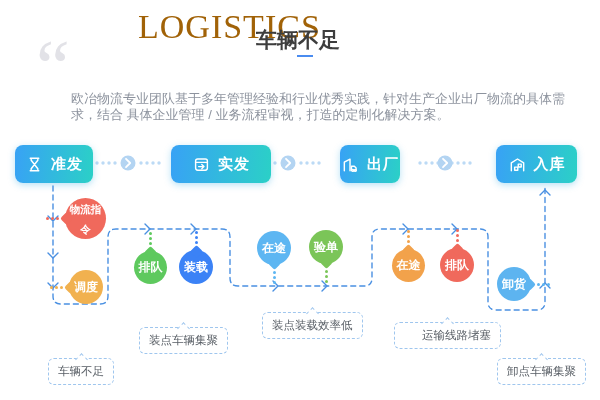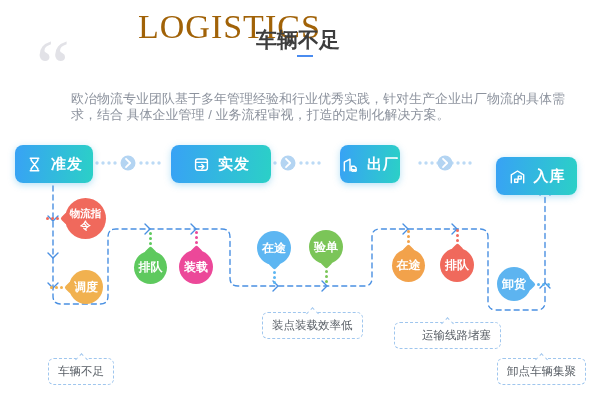--- a/index.html
+++ b/index.html
@@ -21,21 +21,21 @@
 
   
   .stagebox{position:absolute;top:145px;height:38px;border-radius:8px;display:flex;align-items:center;
     justify-content:center;gap:7px;background:linear-gradient(95deg,#38a2f5 0%,#2bd0c7 100%);
     box-shadow:0 2px 7px rgba(48,170,225,.35);z-index:4;}
   .stagebox .slabel{color:#fff;font-size:15px;font-weight:700;letter-spacing:1px;}
   .stagebox svg{display:block;}
   #sb1{left:15px;width:78px;}
   #sb2{left:171px;width:100px;}
   #sb3{left:340px;width:60px;}
-  #sb4{left:496px;width:81px;margin-top:12px;}
+  #sb4{left:496px;width:81px;}
 
   
   .bubble{position:absolute;border-radius:50%;display:flex;align-items:center;justify-content:center;
     color:#fff;font-weight:700;text-align:center;z-index:3;}
   .bubble .tail{position:absolute;width:9px;height:9px;background:inherit;transform:rotate(45deg);border-radius:2px;}
   .bubble .dot{position:absolute;width:3px;height:3px;border-radius:50%;background:inherit;}
   .t-left .tail{left:-3px;top:50%;margin-top:-4.5px;}
   .t-left .d1{left:-9px;top:50%;margin-top:-1.5px;}
   .t-left .d2{left:-14px;top:50%;margin-top:-1.5px;}
   .t-left .d3{left:-19px;top:50%;margin-top:-1.5px;}
@@ -47,21 +47,21 @@
   .t-top .d1{top:-9px;left:50%;margin-left:-1.5px;}
   .t-top .d2{top:-14px;left:50%;margin-left:-1.5px;}
   .t-top .d3{top:-19px;left:50%;margin-left:-1.5px;}
   .t-bottom .tail{bottom:-3px;left:50%;margin-left:-4.5px;}
   .t-bottom .d1{bottom:-9px;left:50%;margin-left:-1.5px;}
   .t-bottom .d2{bottom:-14px;left:50%;margin-left:-1.5px;}
   .t-bottom .d3{bottom:-19px;left:50%;margin-left:-1.5px;}
   .blabel{font-size:12px;line-height:13px;}
   #bu1{left:4px;top:238px;width:38px;height:38px;}
   #bu2{left:65px;top:198px;width:41px;height:41px;}
-  #bu2 .blabel{font-size:10.5px;line-height:12px;}
+  #bu2 .blabel{font-size:10.5px;line-height:20px;}
   #bu3{left:69px;top:270px;width:34px;height:34px;}
   #bu4{left:134px;top:251px;width:33px;height:33px;}
   #bu5{left:179px;top:250px;width:34px;height:34px;}
   #bu6{left:257px;top:231px;width:34px;height:34px;}
   #bu7{left:309px;top:230px;width:34px;height:34px;}
   #bu8{left:392px;top:249px;width:33px;height:33px;}
   #bu9{left:440px;top:248px;width:34px;height:34px;}
   #bu10{left:497px;top:267px;width:34px;height:34px;}
 
   
@@ -192,21 +192,21 @@
       <i class="dot d3"></i>
     <span class="blabel">调度</span>
   </div>
   <div class="bubble t-top" id="bu4" style="background: rgb(94, 201, 94);">
     <i class="tail"></i>
       <i class="dot d1"></i>
       <i class="dot d2"></i>
       <i class="dot d3"></i>
     <span class="blabel">排队</span>
   </div>
-  <div class="bubble t-top" id="bu5" style="background: #ec4899;">
+  <div class="bubble t-top" id="bu5" style="background: #3b82f6;">
     <i class="tail"></i>
       <i class="dot d1"></i>
       <i class="dot d2"></i>
       <i class="dot d3"></i>
     <span class="blabel">装载</span>
   </div>
   <div class="bubble t-bottom" id="bu6" style="background: rgb(93, 182, 242);">
     <i class="tail"></i>
       <i class="dot d1"></i>
       <i class="dot d2"></i>
@@ -239,20 +239,24 @@
       <i class="dot d1"></i>
       <i class="dot d2"></i>
       <i class="dot d3"></i>
     <span class="blabel">卸货</span>
   </div>
 
   <div class="tip" id="tip1">
     <i class="notch"></i>
     <span>车辆不足</span>
   </div>
+  <div class="tip" id="tip2">
+    <i class="notch"></i>
+    <span>装点车辆集聚</span>
+  </div>
   <div class="tip" id="tip3">
     <i class="notch"></i>
     <span>装点装载效率低</span>
   </div>
   <div class="tip" id="tip4">
     <i class="notch"></i>
     <span>运输线路堵塞</span>
   </div>
   <div class="tip" id="tip5">
     <i class="notch"></i>

